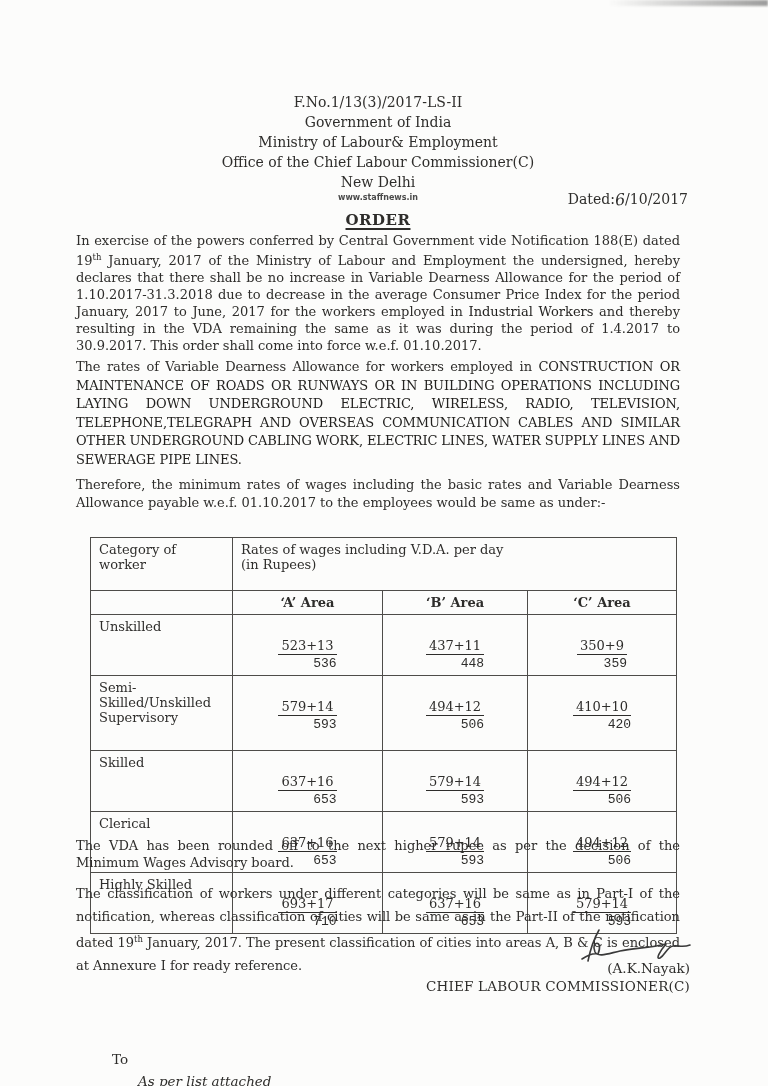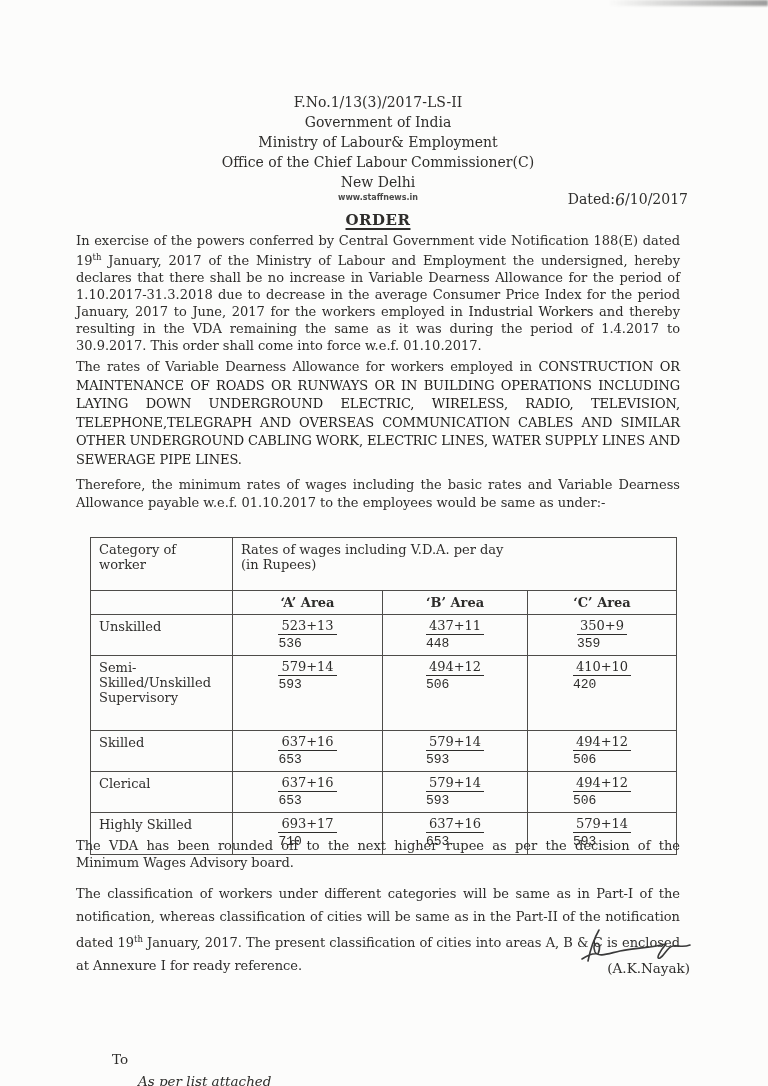--- a/index.html
+++ b/index.html
@@ -55,21 +55,21 @@
     width:586px; font-size:13px; color:#2e2d2b;
   }
   .wage-table td { border:1px solid #4e4c49; vertical-align:top; padding:4px 8px; overflow-wrap:break-word; }
   tr.hr1 { height:53px;padding-left:24px; }
   tr.hr2 { height:24px; }
   tr.hr2 td { vertical-align:middle; text-align:center; font-weight:bold; padding:2px 4px; }
   tr.r  { height:37px; }
   tr.r-tall { height:75px;padding-left:16px; }
   tr.r-last { height:42px; }
   td.val { text-align:center; padding-top:3px; }
-  .frac { display:inline-block; text-align:left; }
+  .frac { display:inline-block; text-align:right;margin-top:20px; }
   .frac .num { display:block; border-bottom:1px solid #2e2d2b; padding:0 3px 1px 3px; }
   .frac .den { display:block; padding-top:1px;font-family:Liberation Mono, monospace; }
 
   
   .sig { top:926px; left:auto; right:78px; width:300px; text-align:right; font-size:13.5px; }
   .sig .scrawl { display:block; margin-left:auto; margin-right:-6px; }
   .sig .name { display:block; line-height:17px; margin-top:-8px; }
   .sig .title { display:block; line-height:18px; letter-spacing:0.2px; }
 
   
@@ -164,19 +164,20 @@
 
   <div class="abs para p4">The VDA has been rounded off to the next higher rupee as per the decision of the Minimum Wages Advisory board.</div>
 
   <div class="abs para p5"><span>The classification of workers under different categories will be same as in Part-I of the notification, whereas classification of cities will be same as in the Part-II of the notification dated 19</span><sup>th</sup><span> January, 2017. The present classification of cities into areas A, B &amp; C is enclosed at Annexure I for ready reference.</span></div>
 
   <div class="abs sig">
     <svg class="scrawl" width="122" height="42" viewBox="0 0 122 42" aria-hidden="true">
       <path d="M14 35 C16 25 21 11 25 4 M8 33 C14 29 20 27 24 28 C30 13 16 15 21 26 C24 32 36 27 46 25 C60 22 76 22 92 18 C86 25 81 34 86 32 C91 29 93 21 99 20 C104 19 108 22 116 19" fill="none" stroke="#3a3a3a" stroke-width="1.6" stroke-linecap="round" stroke-linejoin="round"></path>
     </svg>
     <span class="name">(A.K.Nayak)</span>
+    <span class="title">CHIEF LABOUR COMMISSIONER(C)</span>
   </div>
 
   <div class="abs to">
     <span>To</span>
     <span class="to-value">As per list attached</span>
   </div>
 </div>
 
 </body></html>

